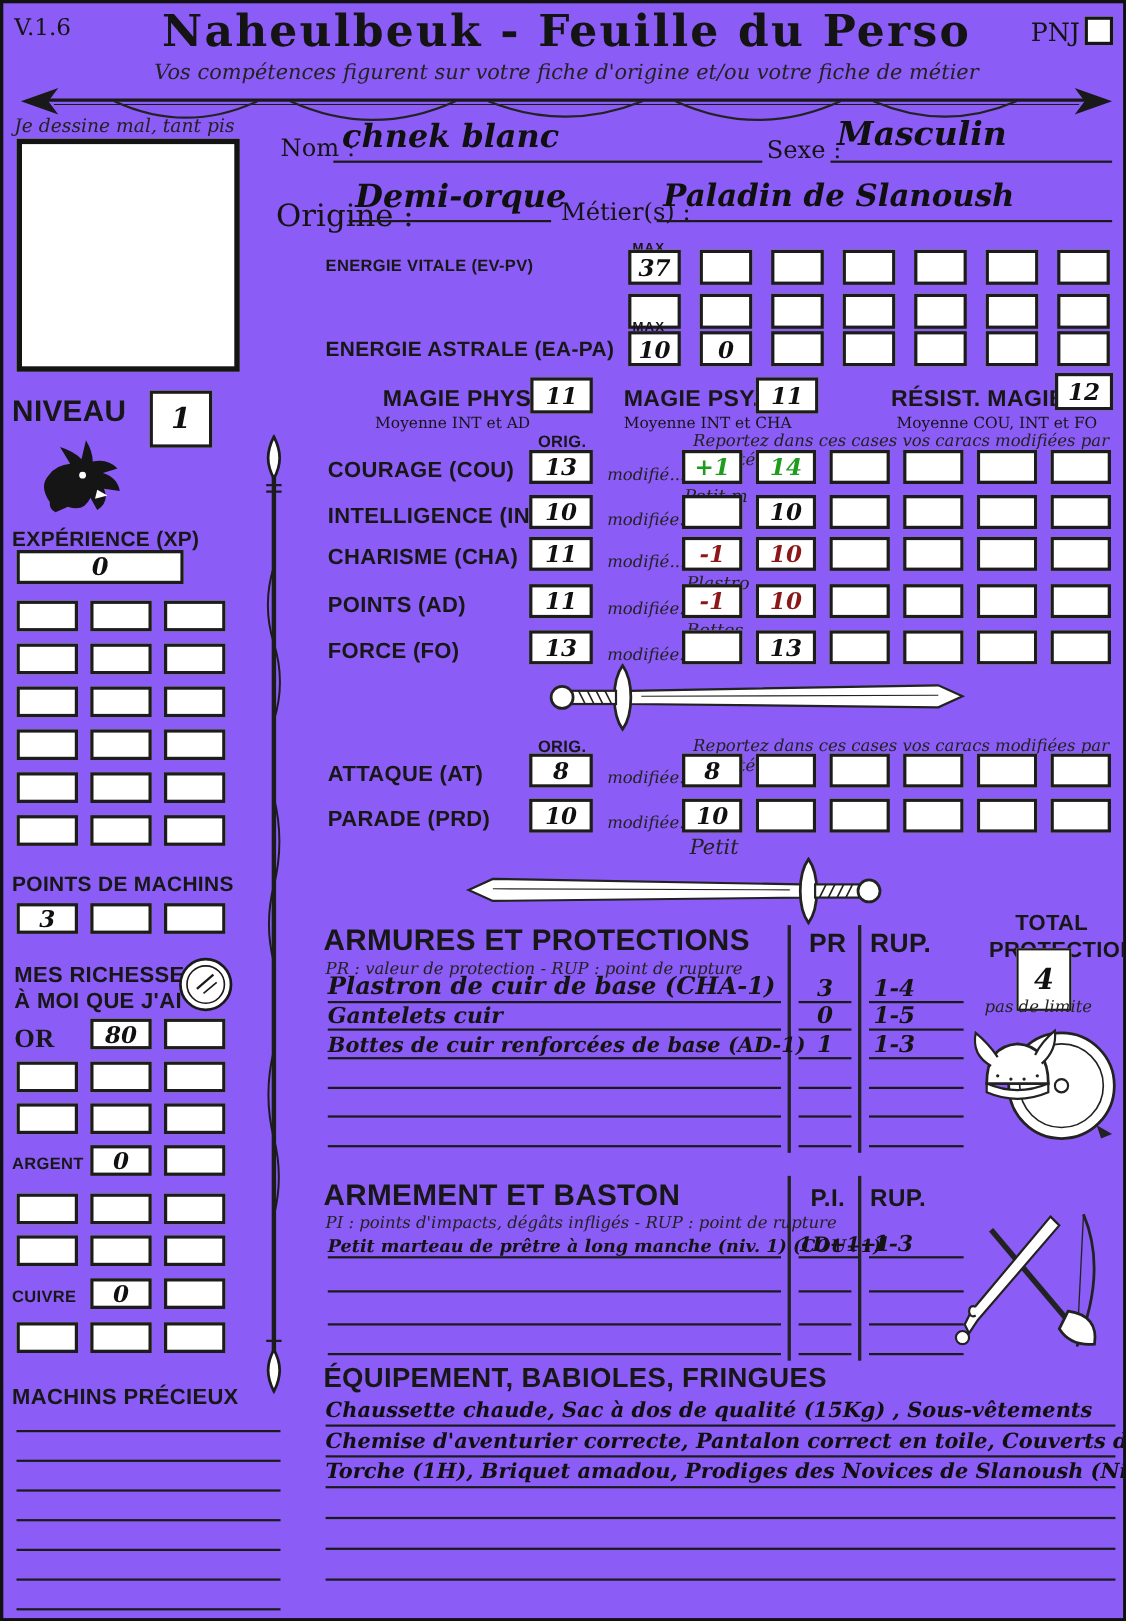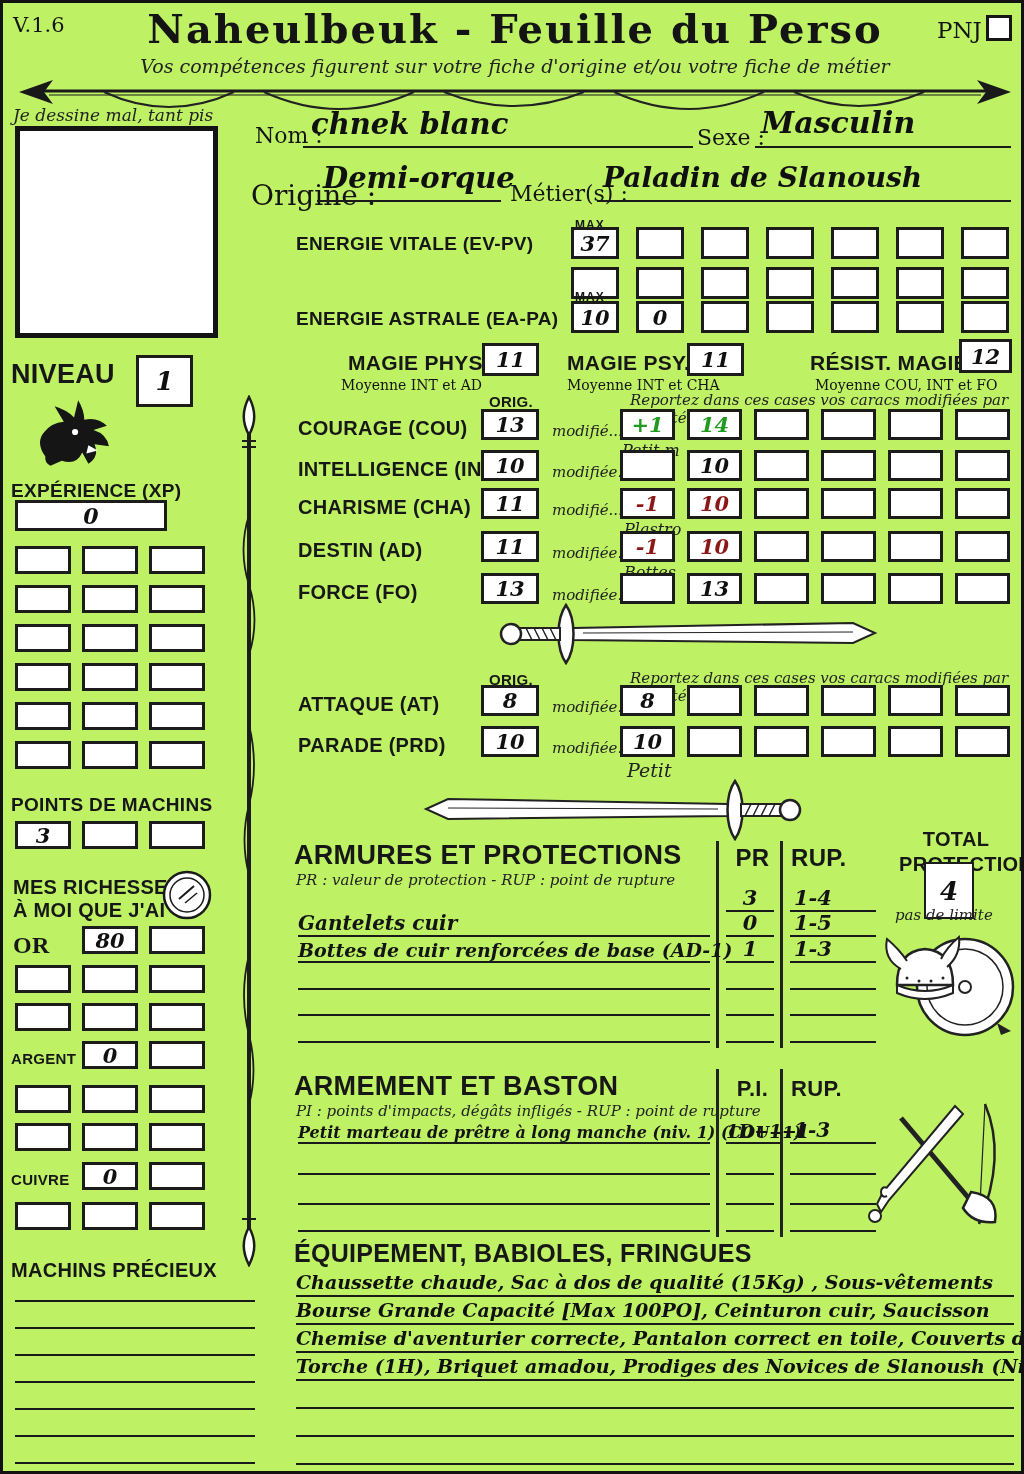--- a/index.html
+++ b/index.html
@@ -1,16 +1,16 @@
 <!DOCTYPE html>
 <html style="--pos: #1f9b1f; --neg: #8c1717;"><head>
 <meta charset="utf-8">
 <style>
   html,body{margin:0;padding:0;background:#888;}
-  #sheet{position:relative;width:1024px;height:1474px;background:#bef264;
+  #sheet{position:relative;width:1024px;height:1474px;background:#8b5cf6;
          box-sizing:border-box;border:3px solid #111;overflow:hidden;
          font-family:"Liberation Sans",sans-serif;color:#141414;}
   .abs{position:absolute;}
   .head{font-family:"Liberation Sans",sans-serif;font-weight:800;color:#171717;letter-spacing:.3px;}
   .serif{font-family:"DejaVu Serif",serif;}
   .hand{font-family:"DejaVu Serif",serif;font-style:italic;font-weight:600;color:#101010;white-space:nowrap;}
   .note{font-family:"DejaVu Serif",serif;font-style:italic;color:#222;}
   .ul{border-bottom:2px solid #1a1a1a;height:0;}
   .vline{width:3px;background:#222;}
   
@@ -181,21 +181,21 @@
   <div class="abs ul" style="left:752px;top:143px;width:256px;"></div>
 
   <div class="abs serif" style="left:248px;top:176px;font-size:28px;">Origine :</div>
   <div class="abs hand" style="left:320px;top:158px;font-size:29px;">Demi-orque</div>
   <div class="abs ul" style="left:314px;top:197px;width:184px;"></div>
   <div class="abs serif" style="left:507px;top:178px;font-size:22px;">Métier(s) :</div>
   <div class="abs hand" style="left:600px;top:158px;font-size:28px;">Paladin de Slanoush</div>
   <div class="abs ul" style="left:594px;top:197px;width:414px;"></div>
 
   <div class="abs head" style="left:572px;top:215px;font-size:12px;letter-spacing:1px;">MAX</div>
-  <div class="abs head" style="left:293px;top:230px;font-size:19px;">ENERGIE VITALE (EV-PV)</div>
+  <div class="abs head" style="left:293px;top:230px;font-size:15px;">ENERGIE VITALE (EV-PV)</div>
   <div class="abs boxes b7" style="left:568px;top:224px;gap:17px;">
       <div class="box">37</div>
       <div class="box"></div>
       <div class="box"></div>
       <div class="box"></div>
       <div class="box"></div>
       <div class="box"></div>
       <div class="box"></div>
     </div>
   <div class="abs boxes b7" style="left:568px;top:264px;">
@@ -263,21 +263,21 @@
   <div class="abs boxes b6" style="left:617px;top:485px;">
       <div class="box neg">-1</div>
       <div class="box neg">10</div>
       <div class="box"></div>
       <div class="box"></div>
       <div class="box"></div>
       <div class="box"></div>
     </div>
   <div class="abs note" style="left:621px;top:517px;font-size:16px;">Plastro</div>
 
-  <div class="abs head" style="left:295px;top:536px;font-size:20px;">DESTIN (AD)</div>
+  <div class="abs head" style="left:295px;top:536px;font-size:20px;">POINTS (AD)</div>
   <div class="abs box" style="left:478px;top:528px;width:58px;height:31px;">11</div>
   <div class="abs note" style="left:549px;top:541px;font-size:15px;">modifiée...</div>
   <div class="abs boxes b6" style="left:617px;top:528px;">
       <div class="box neg">-1</div>
       <div class="box neg">10</div>
       <div class="box"></div>
       <div class="box"></div>
       <div class="box"></div>
       <div class="box"></div>
     </div>
@@ -344,20 +344,21 @@
   </svg>
 
   <div class="abs head" style="left:291px;top:837px;font-size:27px;">ARMURES ET PROTECTIONS</div>
   <div class="abs note" style="left:293px;top:868px;font-size:15px;">PR : valeur de protection - RUP : point de rupture</div>
   <div class="abs vline" style="left:713px;top:838px;height:207px;"></div>
   <div class="abs vline" style="left:777px;top:838px;height:207px;"></div>
   <div class="abs head" style="left:722px;top:841px;width:55px;text-align:center;font-size:24px;">PR</div>
   <div class="abs head" style="left:788px;top:841px;font-size:24px;">RUP.</div>
 
   <div class="trow" style="top:861px;height:48px;">
+    <span class="tname" style="font-size:22px;">Plastron de cuir de base (CHA-1)</span>
     <span class="tv1">3</span>
     <span class="tv2">1-4</span>
   </div>
   <div class="trow" style="top:911px;height:23px;">
     <span class="tname">Gantelets cuir</span>
     <span class="tv1">0</span>
     <span class="tv2">1-5</span>
   </div>
   <div class="trow" style="top:933px;height:27px;">
     <span class="tname" style="font-size:19px;">Bottes de cuir renforcées de base (AD-1)</span>
@@ -433,21 +434,20 @@
     <line x1="34" y1="22" x2="110" y2="112" stroke="#222" stroke-width="5"></line>
     <path d="M104,96 Q132,100 128,126 Q106,128 96,112 Z" fill="#fff" stroke="#222" stroke-width="2.5"></path>
     <polygon points="88,10 96,18 22,104 14,116 10,108 16,96" fill="#fff" stroke="#222" stroke-width="2"></polygon>
     <path d="M20,92 C12,88 12,104 20,100" fill="#fff" stroke="#222" stroke-width="2"></path>
     <circle cx="8" cy="120" r="6" fill="#fff" stroke="#222" stroke-width="2"></circle>
   </svg>
 
   <div class="abs head" style="left:291px;top:1236px;font-size:25px;">ÉQUIPEMENT, BABIOLES, FRINGUES</div>
   <div class="abs lines eq" style="left:293px;top:1266px;width:718px;">
       <div class="line">Chaussette chaude, Sac à dos de qualité (15Kg) , Sous-vêtements</div>
-      <div class="line">Bourse Grande Capacité [Max 100PO], Ceinturon cuir, Saucisson</div>
       <div class="line">Chemise d'aventurier correcte, Pantalon correct en toile, Couverts de bois</div>
       <div class="line">Torche (1H), Briquet amadou, Prodiges des Novices de Slanoush (Niv 1-3)</div>
       <div class="line"></div>
       <div class="line"></div>
       <div class="line"></div>
     </div>
 
 </div>
 
 </body></html>

